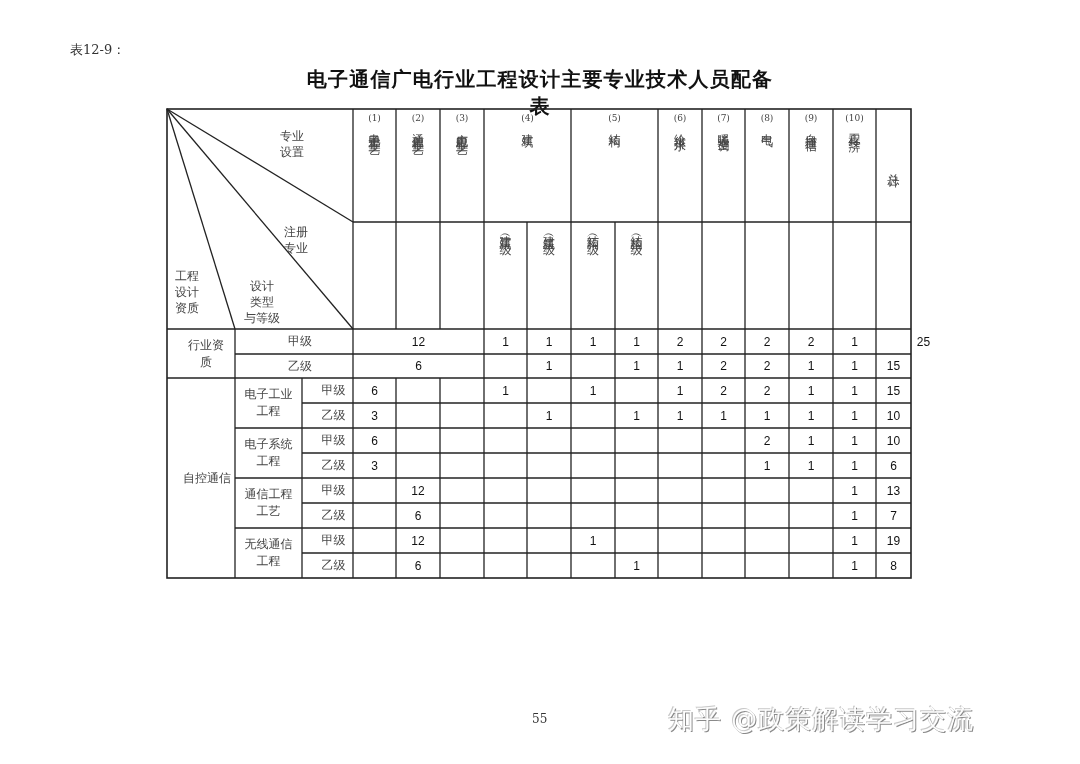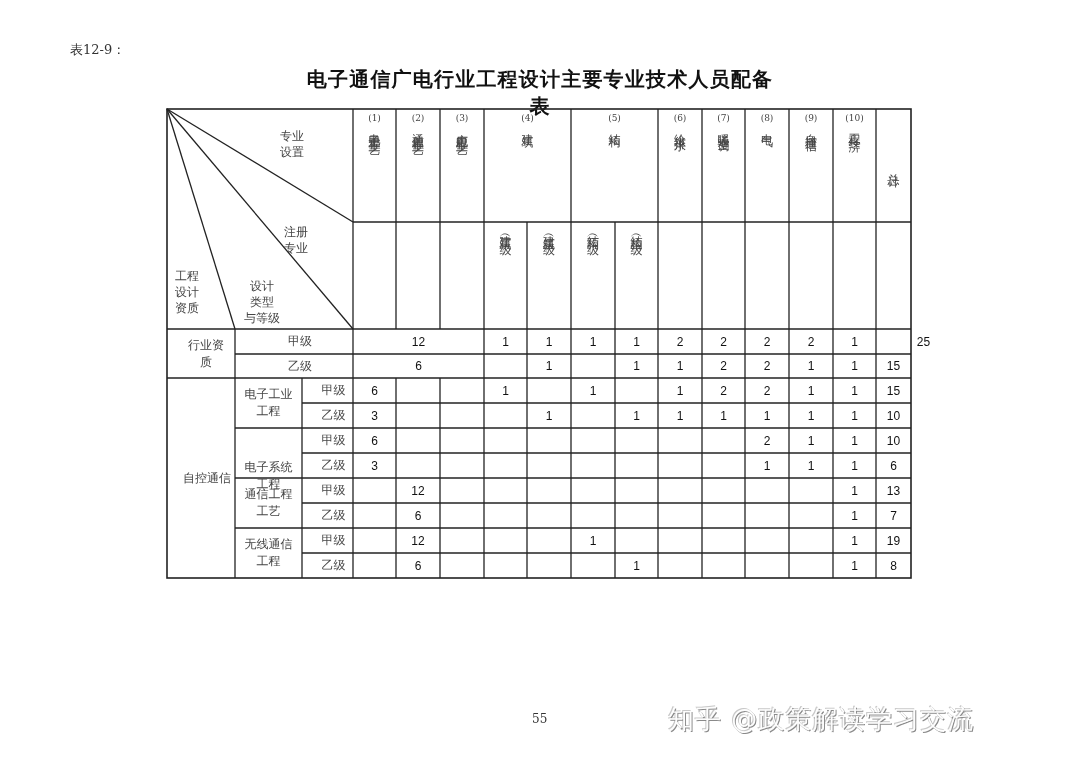--- a/index.html
+++ b/index.html
@@ -227,21 +227,21 @@
     <div class="cell num" style="left: 484px; top: 403px; width: 43px; height: 25px;"></div>
     <div class="cell num" style="left: 527px; top: 403px; width: 44px; height: 25px;">1</div>
     <div class="cell num" style="left: 571px; top: 403px; width: 44px; height: 25px;"></div>
     <div class="cell num" style="left: 615px; top: 403px; width: 43px; height: 25px;">1</div>
     <div class="cell num" style="left: 658px; top: 403px; width: 44px; height: 25px;">1</div>
     <div class="cell num" style="left: 702px; top: 403px; width: 43px; height: 25px;">1</div>
     <div class="cell num" style="left: 745px; top: 403px; width: 44px; height: 25px;">1</div>
     <div class="cell num" style="left: 789px; top: 403px; width: 44px; height: 25px;">1</div>
     <div class="cell num" style="left: 833px; top: 403px; width: 43px; height: 25px;">1</div>
     <div class="cell num" style="left: 876px; top: 403px; width: 35px; height: 25px;">10</div>
-    <div class="cell serif" style="left: 235px; top: 451px; width: 67px; height: 50px; padding: 0px 6px; line-height: 17px;">电子系统工程</div>
+    <div class="cell serif" style="left: 235px; top: 428px; width: 67px; height: 50px; padding: 0px 6px; line-height: 17px;">电子系统工程</div>
     <div class="cell serif" style="left: 302px; top: 428px; width: 51px; height: 25px;">甲级</div>
     <div class="cell num" style="left: 353px; top: 428px; width: 43px; height: 25px;">6</div>
     <div class="cell num" style="left: 396px; top: 428px; width: 44px; height: 25px;"></div>
     <div class="cell num" style="left: 440px; top: 428px; width: 44px; height: 25px;"></div>
     <div class="cell num" style="left: 484px; top: 428px; width: 43px; height: 25px;"></div>
     <div class="cell num" style="left: 527px; top: 428px; width: 44px; height: 25px;"></div>
     <div class="cell num" style="left: 571px; top: 428px; width: 44px; height: 25px;"></div>
     <div class="cell num" style="left: 615px; top: 428px; width: 43px; height: 25px;"></div>
     <div class="cell num" style="left: 658px; top: 428px; width: 44px; height: 25px;"></div>
     <div class="cell num" style="left: 702px; top: 428px; width: 43px; height: 25px;"></div>

